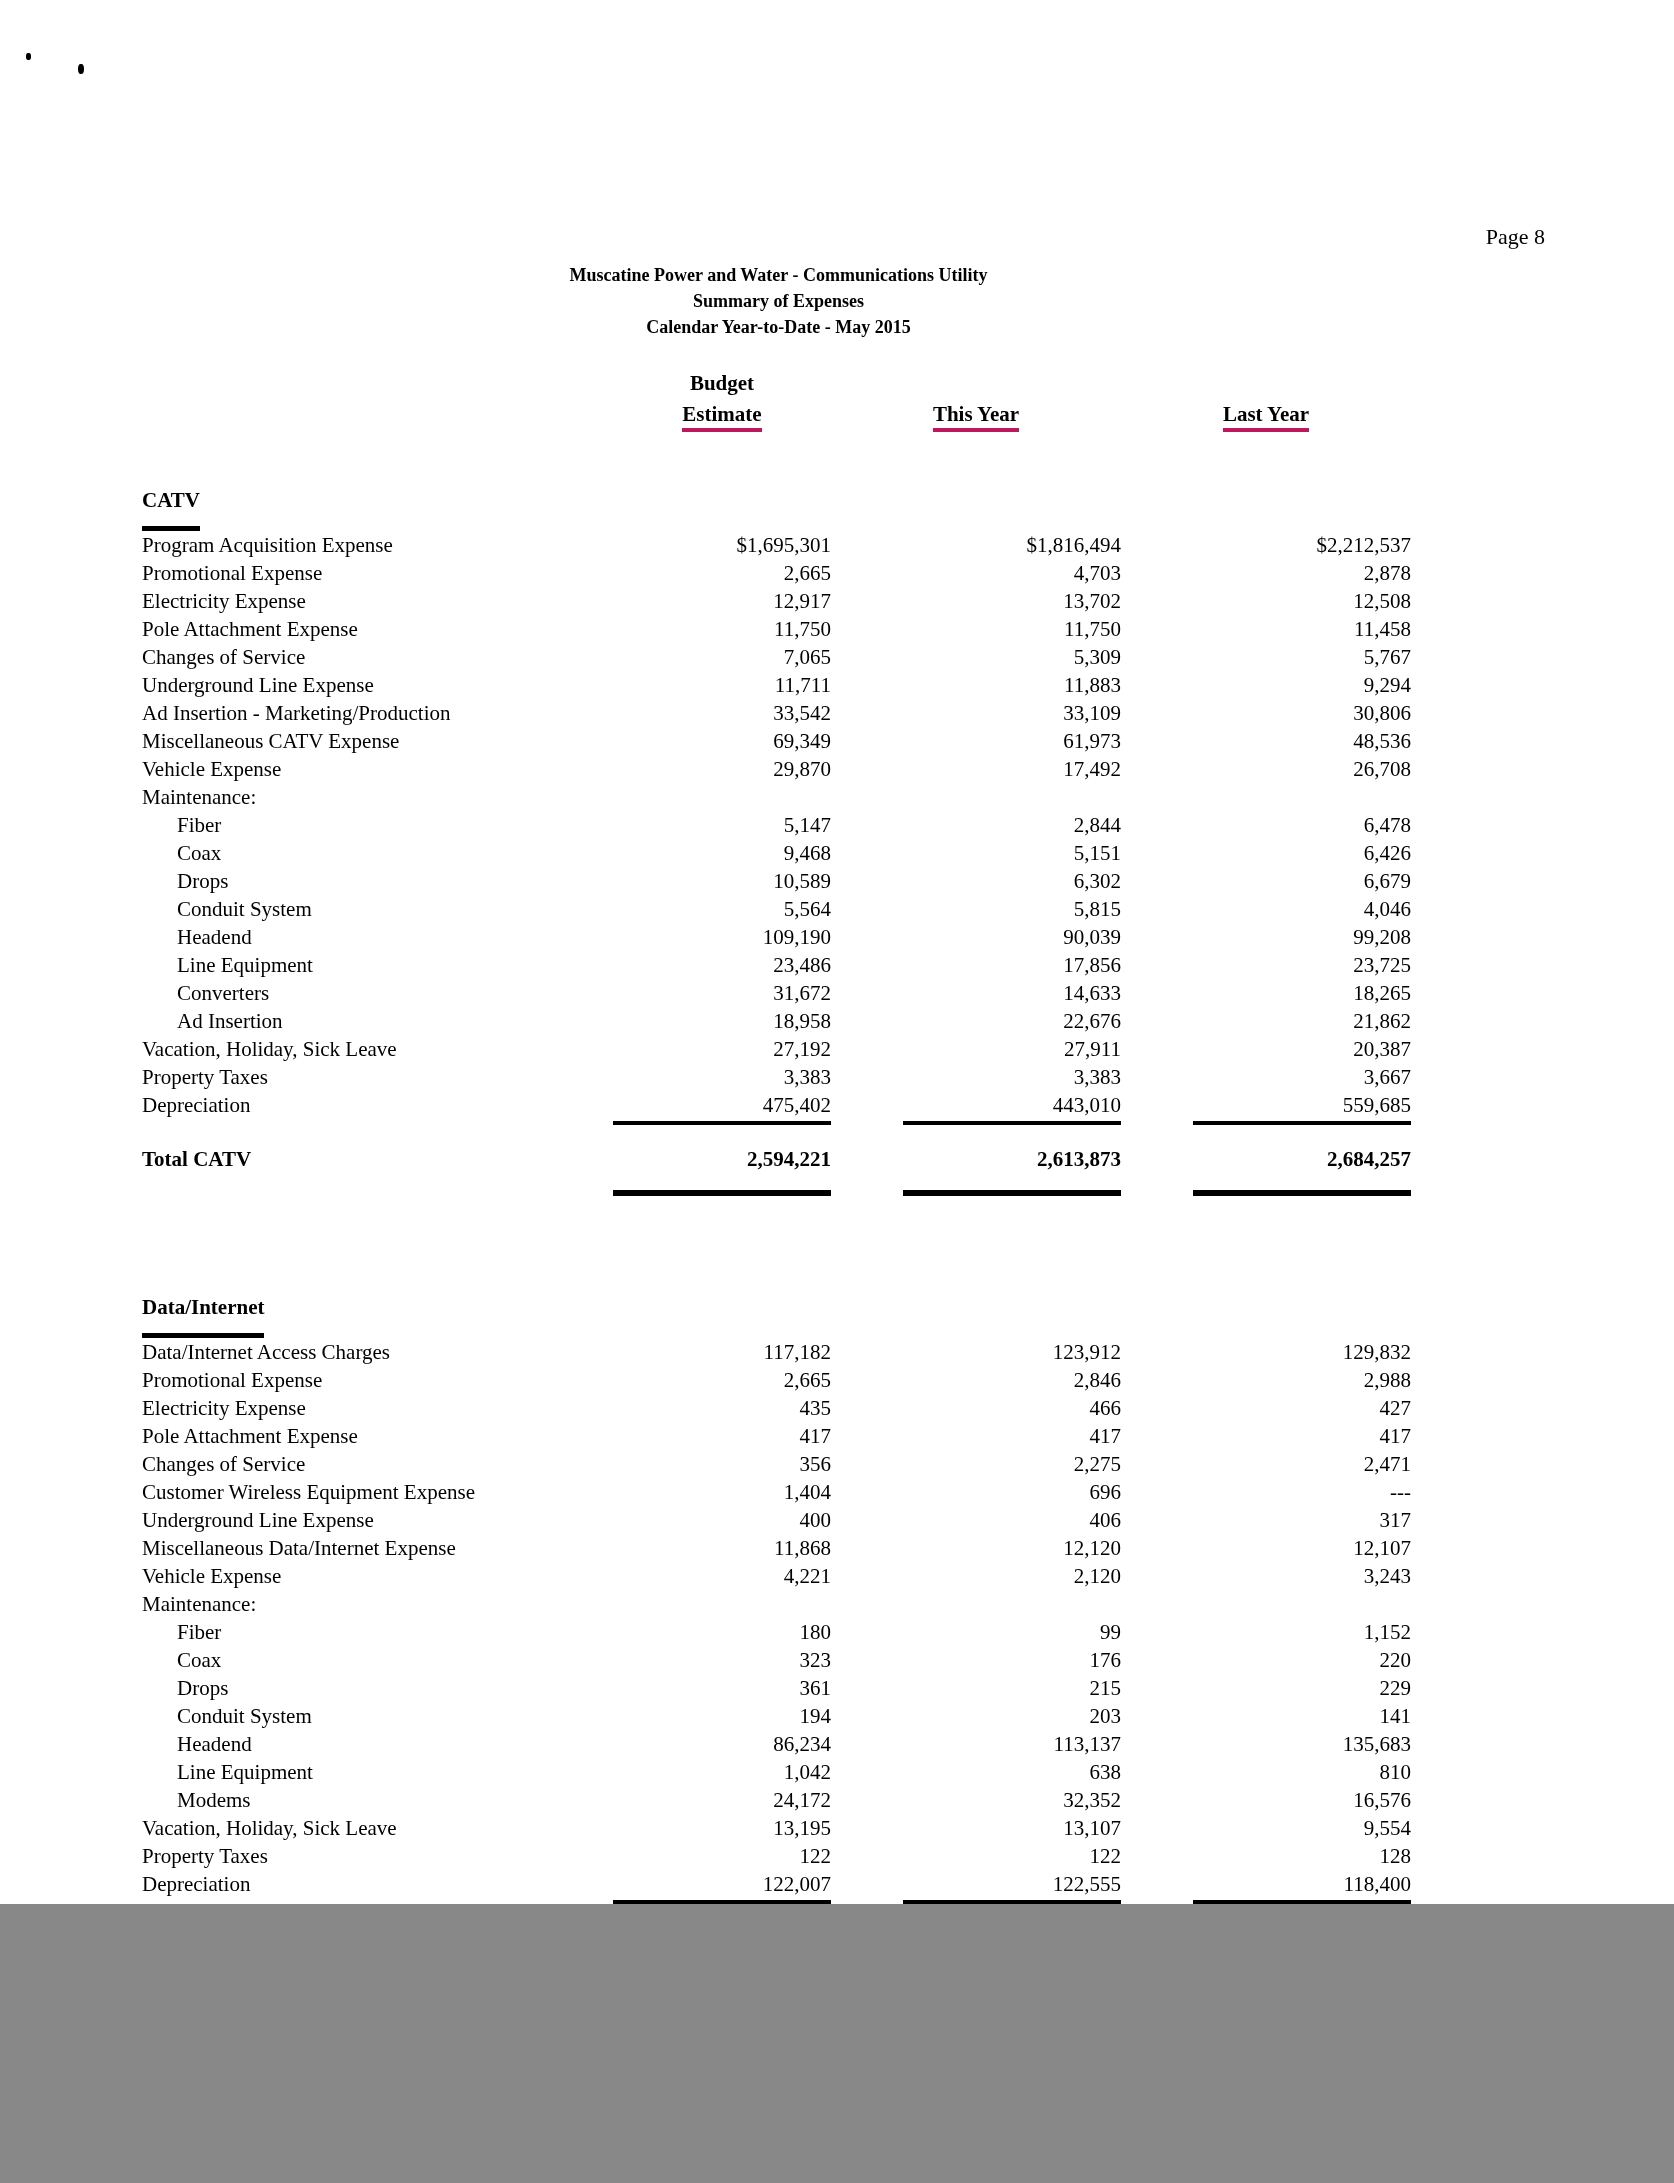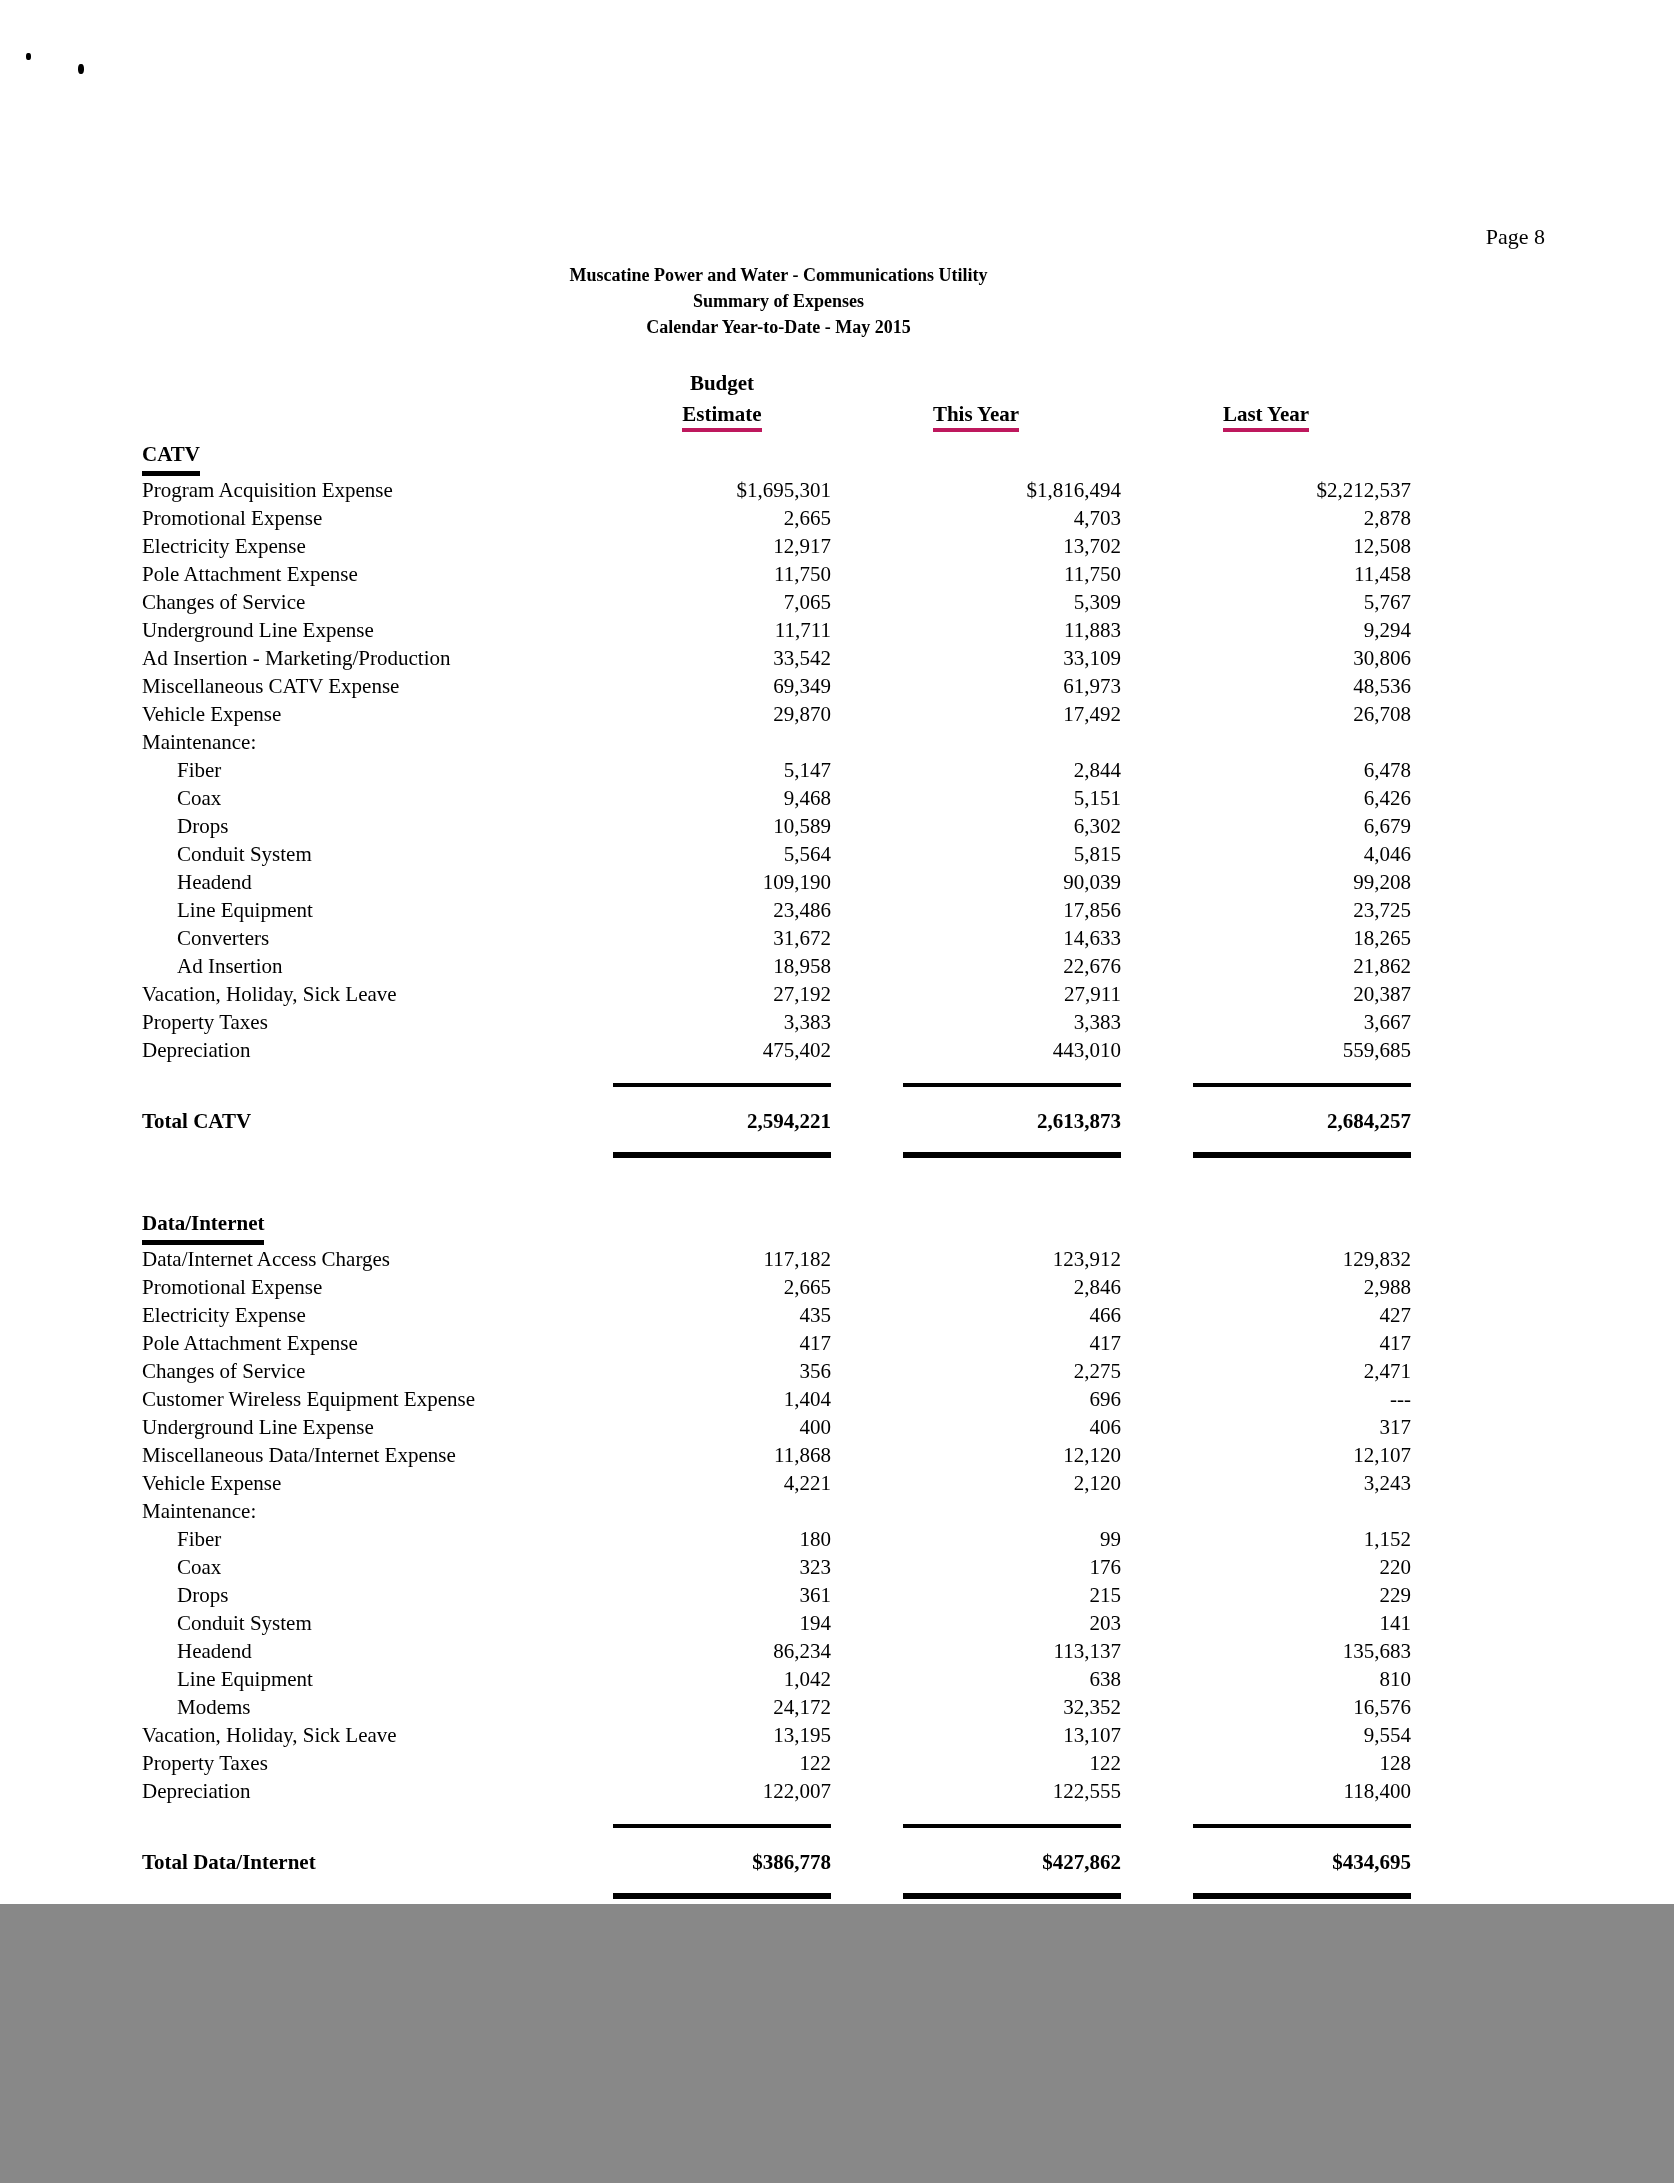--- a/index.html
+++ b/index.html
@@ -21,28 +21,28 @@
   .content{position:absolute; top:368px; left:142px; width:1269px; font-size:21px;}
 
   .grid{display:grid; grid-template-columns:471px 218px 290px 290px; align-items:baseline;}
 
   .colhead-row1{font-weight:bold; line-height:30px;}
   .colhead-row2{font-weight:bold; line-height:33px;}
   .ch{text-align:center;}
   .hul{border-bottom:4px solid #be185d; padding-bottom:1.5px;}
 
   .sec-heading{margin-top:8px; line-height:31px; font-weight:bold;}
-  .shul{display:inline-block; border-bottom:5px solid #000; padding-bottom:1px;}
+  .shul{display:inline-block; border-bottom:5px solid #000; padding-bottom:10px;margin-top:46px;}
 
   .row{line-height:28px;}
   .lbl{white-space:nowrap;}
   .lbl.indent{padding-left:35px;}
   .num{text-align:right;}
   .val{display:inline-block; min-width:218px; text-align:right;}
-  .val.rule{border-bottom:4.5px solid #000; padding-bottom:19px;}
+  .val.rule{border-bottom:4.5px solid #000; padding-bottom:2px;}
   .total-row{margin-top:20px; line-height:28px;font-weight:bold;}
   .total-row .val{border-bottom:6.4px solid #000; padding-bottom:17px;}
   .gap-xl{margin-top:50px;}
 </style>
 </head>
 <body>
 
 <div class="page">
   <span class="speck s1"></span>
   <span class="speck s2"></span>

